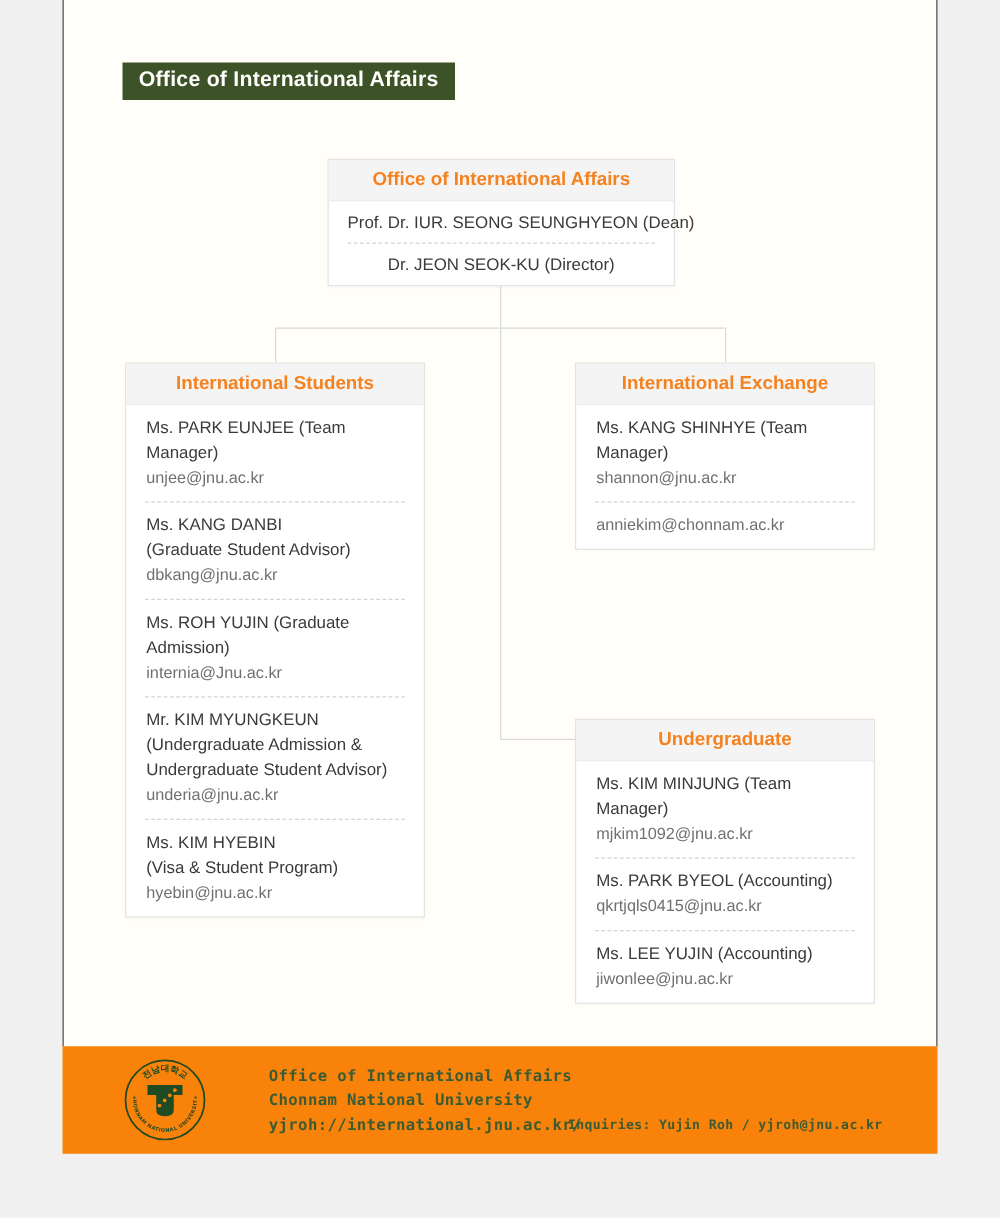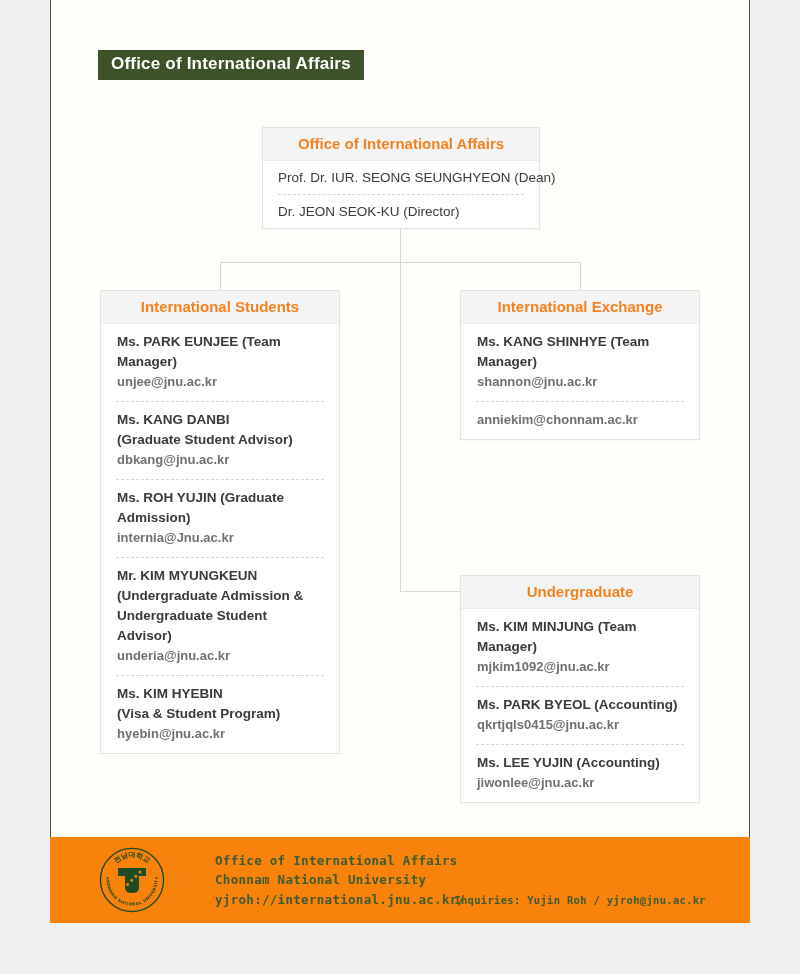--- a/index.html
+++ b/index.html
@@ -26,27 +26,27 @@
   .orgbox{
     position:absolute;background:#ffffff;border:1px solid #e3e3e3;
     box-shadow:0 1px 2px rgba(0,0,0,.03);
   }
   .orgbox-header{
     background:#f4f4f4;border-bottom:1px solid #ececec;
     color:var(--accent,#F5821F);font-weight:700;font-size:15px;
     text-align:center;padding:7px 4px 8px;
   }
   .members{padding:0;}
-  .member{margin:0 15px;padding:8px 1px 9px;border-bottom:1px dashed #d4d4d4;font-weight:bold;}
+  .member{margin:0 15px;padding:8px 1px 9px;border-bottom:1px dashed #d4d4d4;}
   .member:last-child{border-bottom:none;}
   .member-name{font-size:13.5px;color:#3a3a3a;line-height:20px;}
   .member-email{font-size:13px;color:#707070;line-height:20px;}
 
   .root-member{
-    margin:0 15px;padding:7px 0;text-align:left;
+    margin:0 15px;padding:7px 0;text-align:center;
     font-size:13.5px;color:#3a3a3a;line-height:19px;
     border-bottom:1px dashed #d4d4d4;white-space:nowrap;
   }
   .root-member:last-child{border-bottom:none;}
 
   .footer{
     position:relative;height:86px;width:700px;
     background:var(--footer-orange,#F8820A);
     display:flex;align-items:center;
   }

